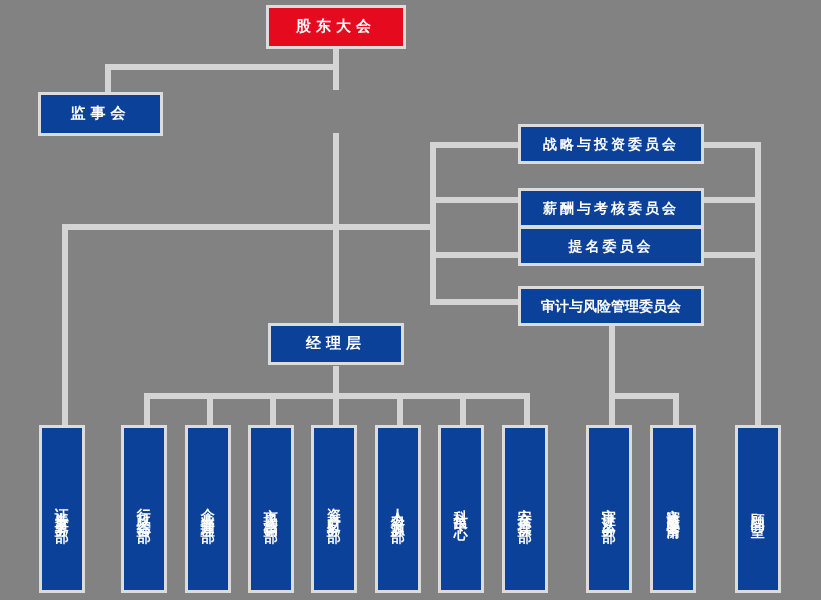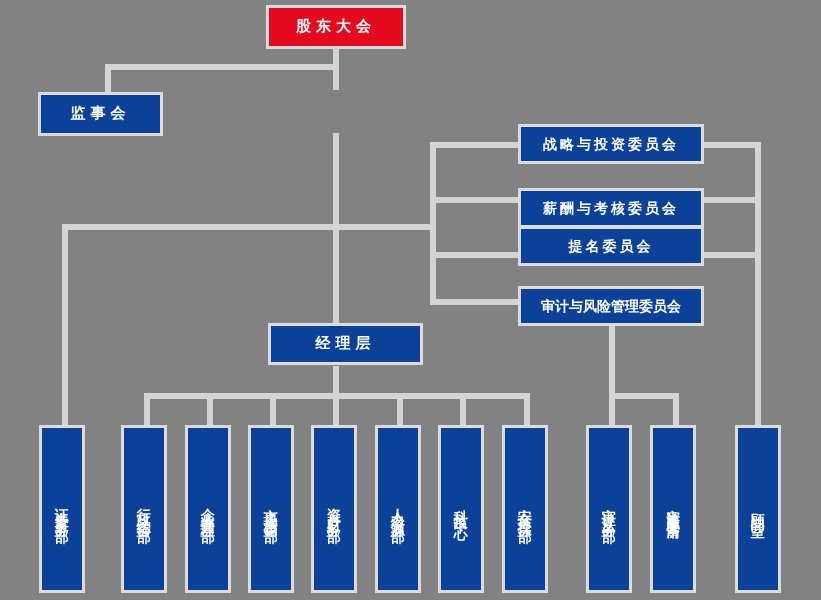--- a/index.html
+++ b/index.html
@@ -93,21 +93,21 @@
 
 
   <div class="node committee" style="left:518px;top:124px;width:186px;height:40px;">战略与投资委员会</div>
 
   <div class="node committee" style="left:518px;top:188px;width:186px;height:40px;">薪酬与考核委员会</div>
 
   <div class="node committee" style="left:518px;top:226px;width:186px;height:40px;">提名委员会</div>
 
   <div class="node committee tight" style="left:518px;top:286px;width:186px;height:40px;text-align:right;">审计与风险管理委员会</div>
 
-  <div class="node horiz" style="left:268px;top:323px;width:155px;height:42px;">经理层</div>
+  <div class="node horiz" style="left:268px;top:323px;width:136px;height:42px;">经理层</div>
 
   <div class="node vert" style="left:39px;top:425px;width:46px;height:168px;">证券事务部</div>
 
   <div class="node vert" style="left:121px;top:425px;width:46px;height:168px;">行政综合部</div>
 
   <div class="node vert" style="left:185px;top:425px;width:46px;height:168px;">企业管理部</div>
 
   <div class="node vert" style="left:248px;top:425px;width:46px;height:168px;">市场营销部</div>
 
   <div class="node vert" style="left:311px;top:425px;width:46px;height:168px;">资产财务部</div>

